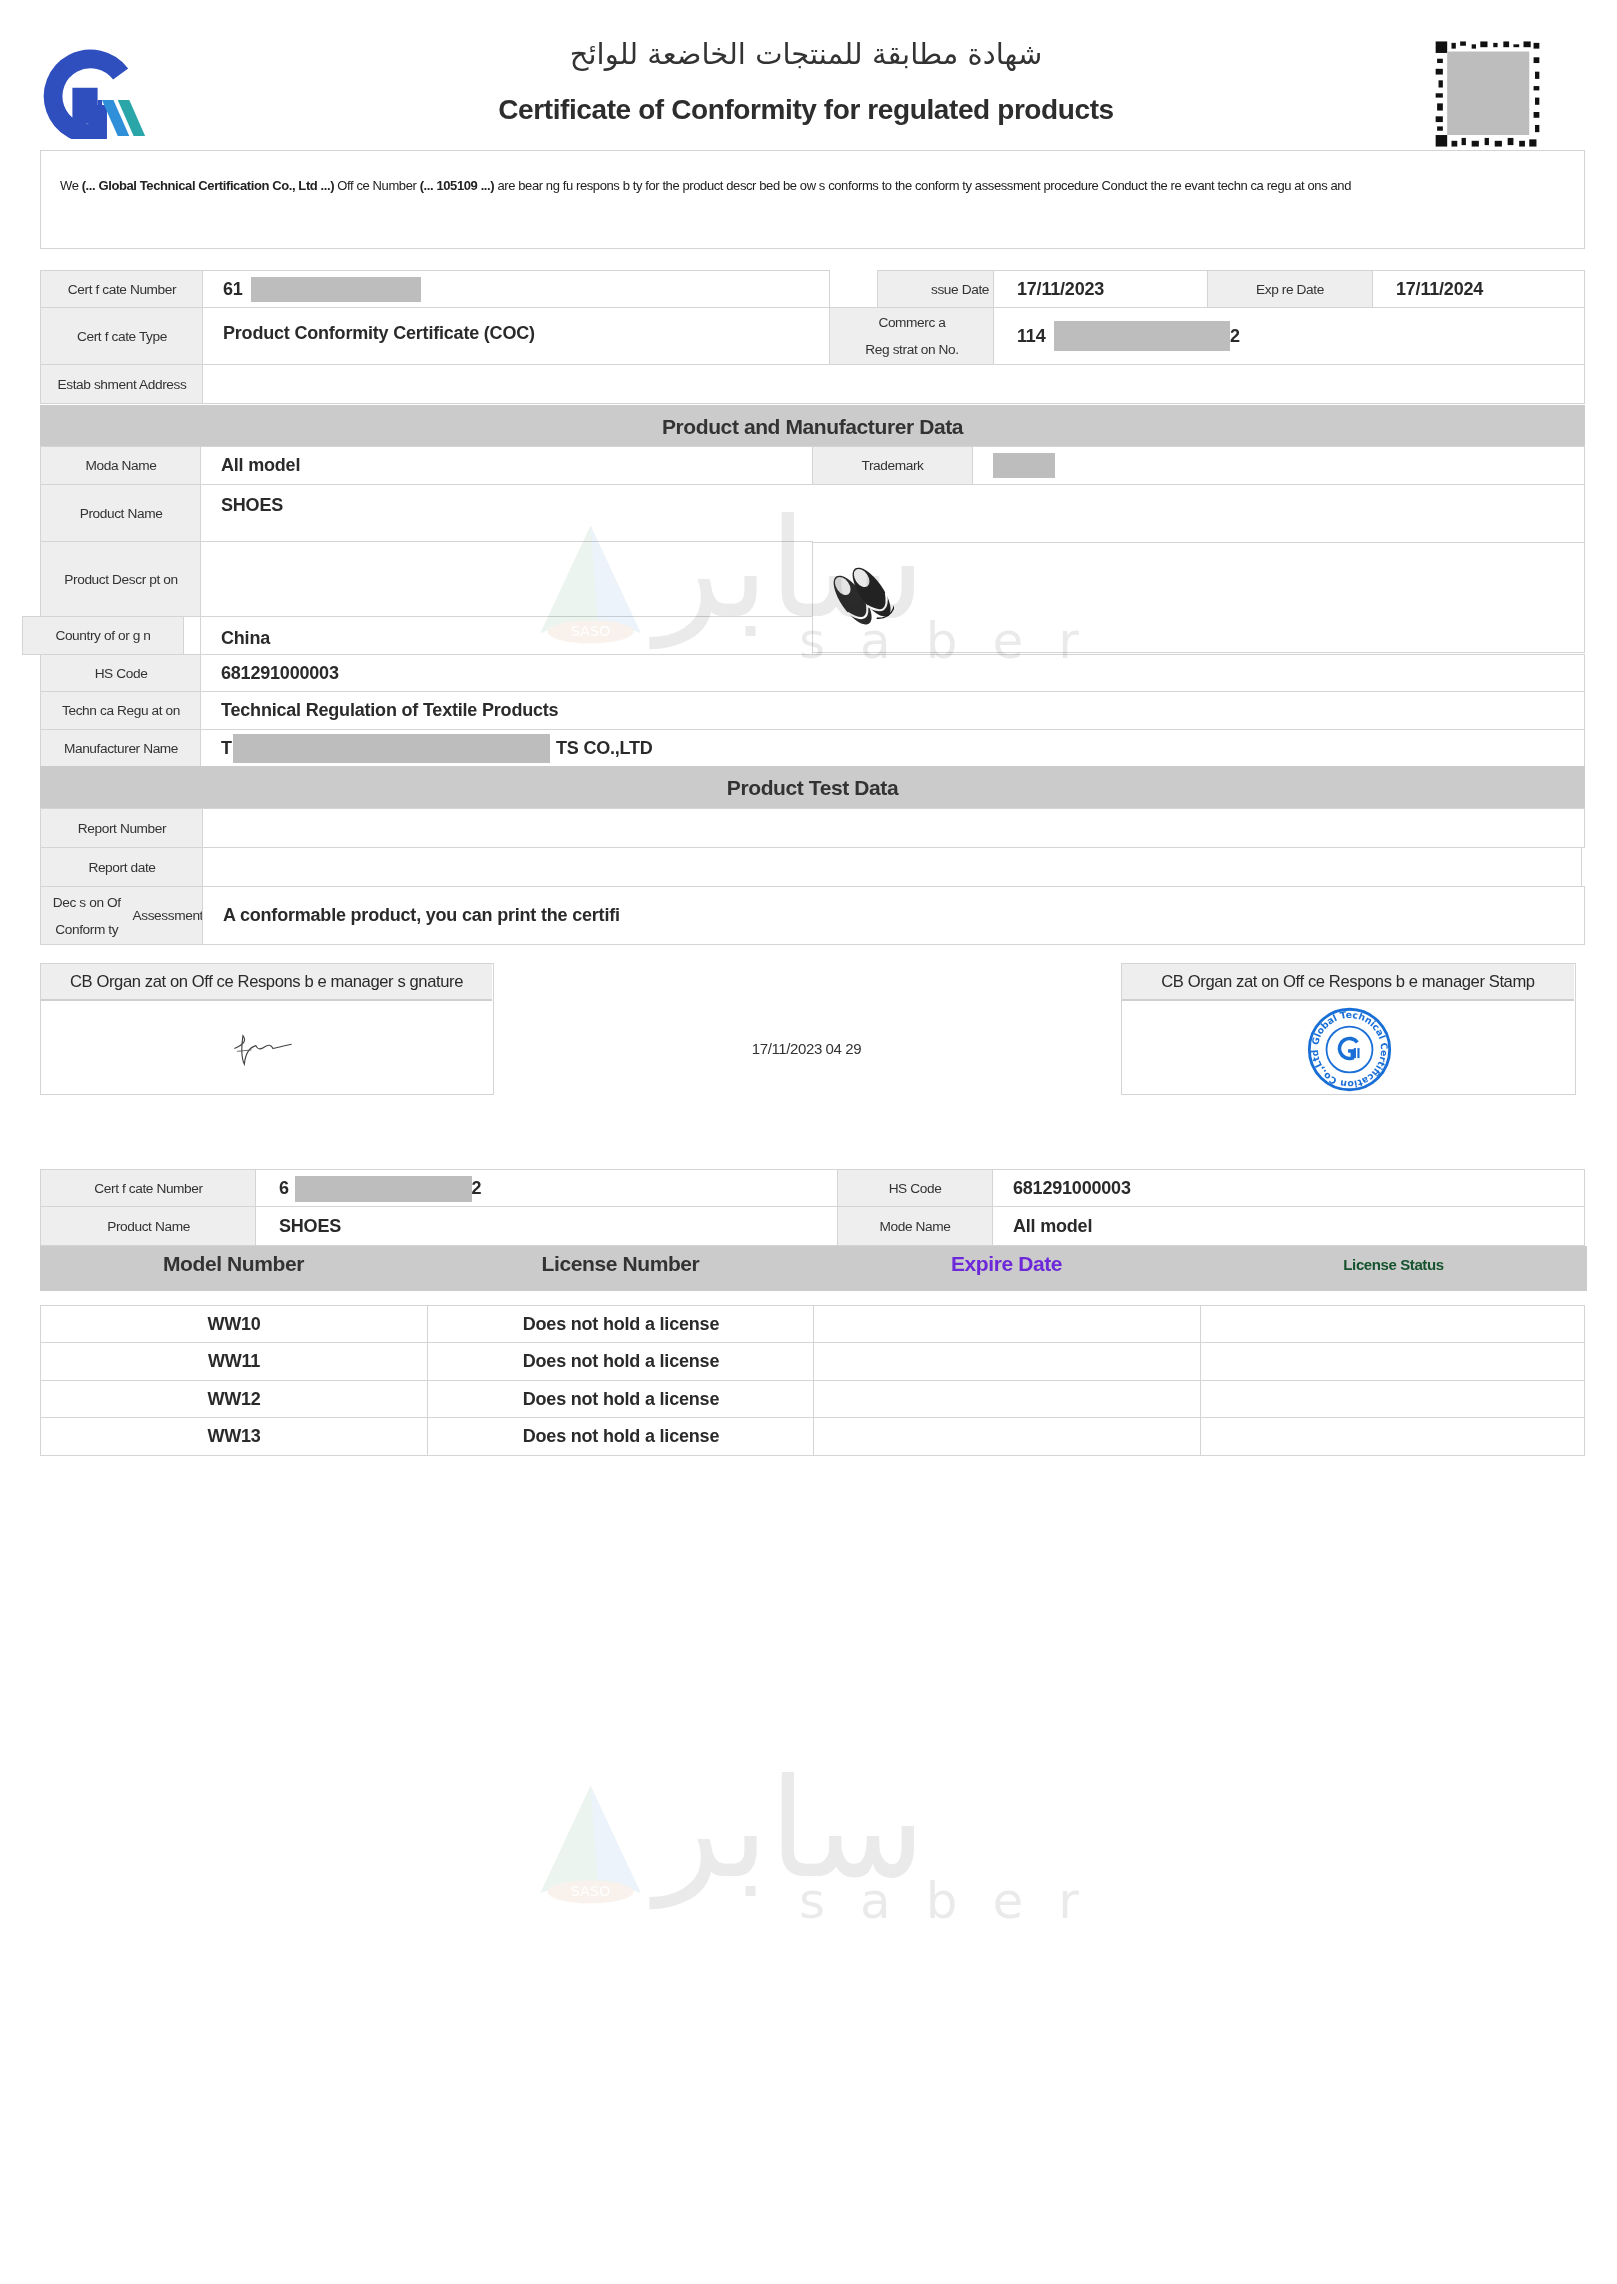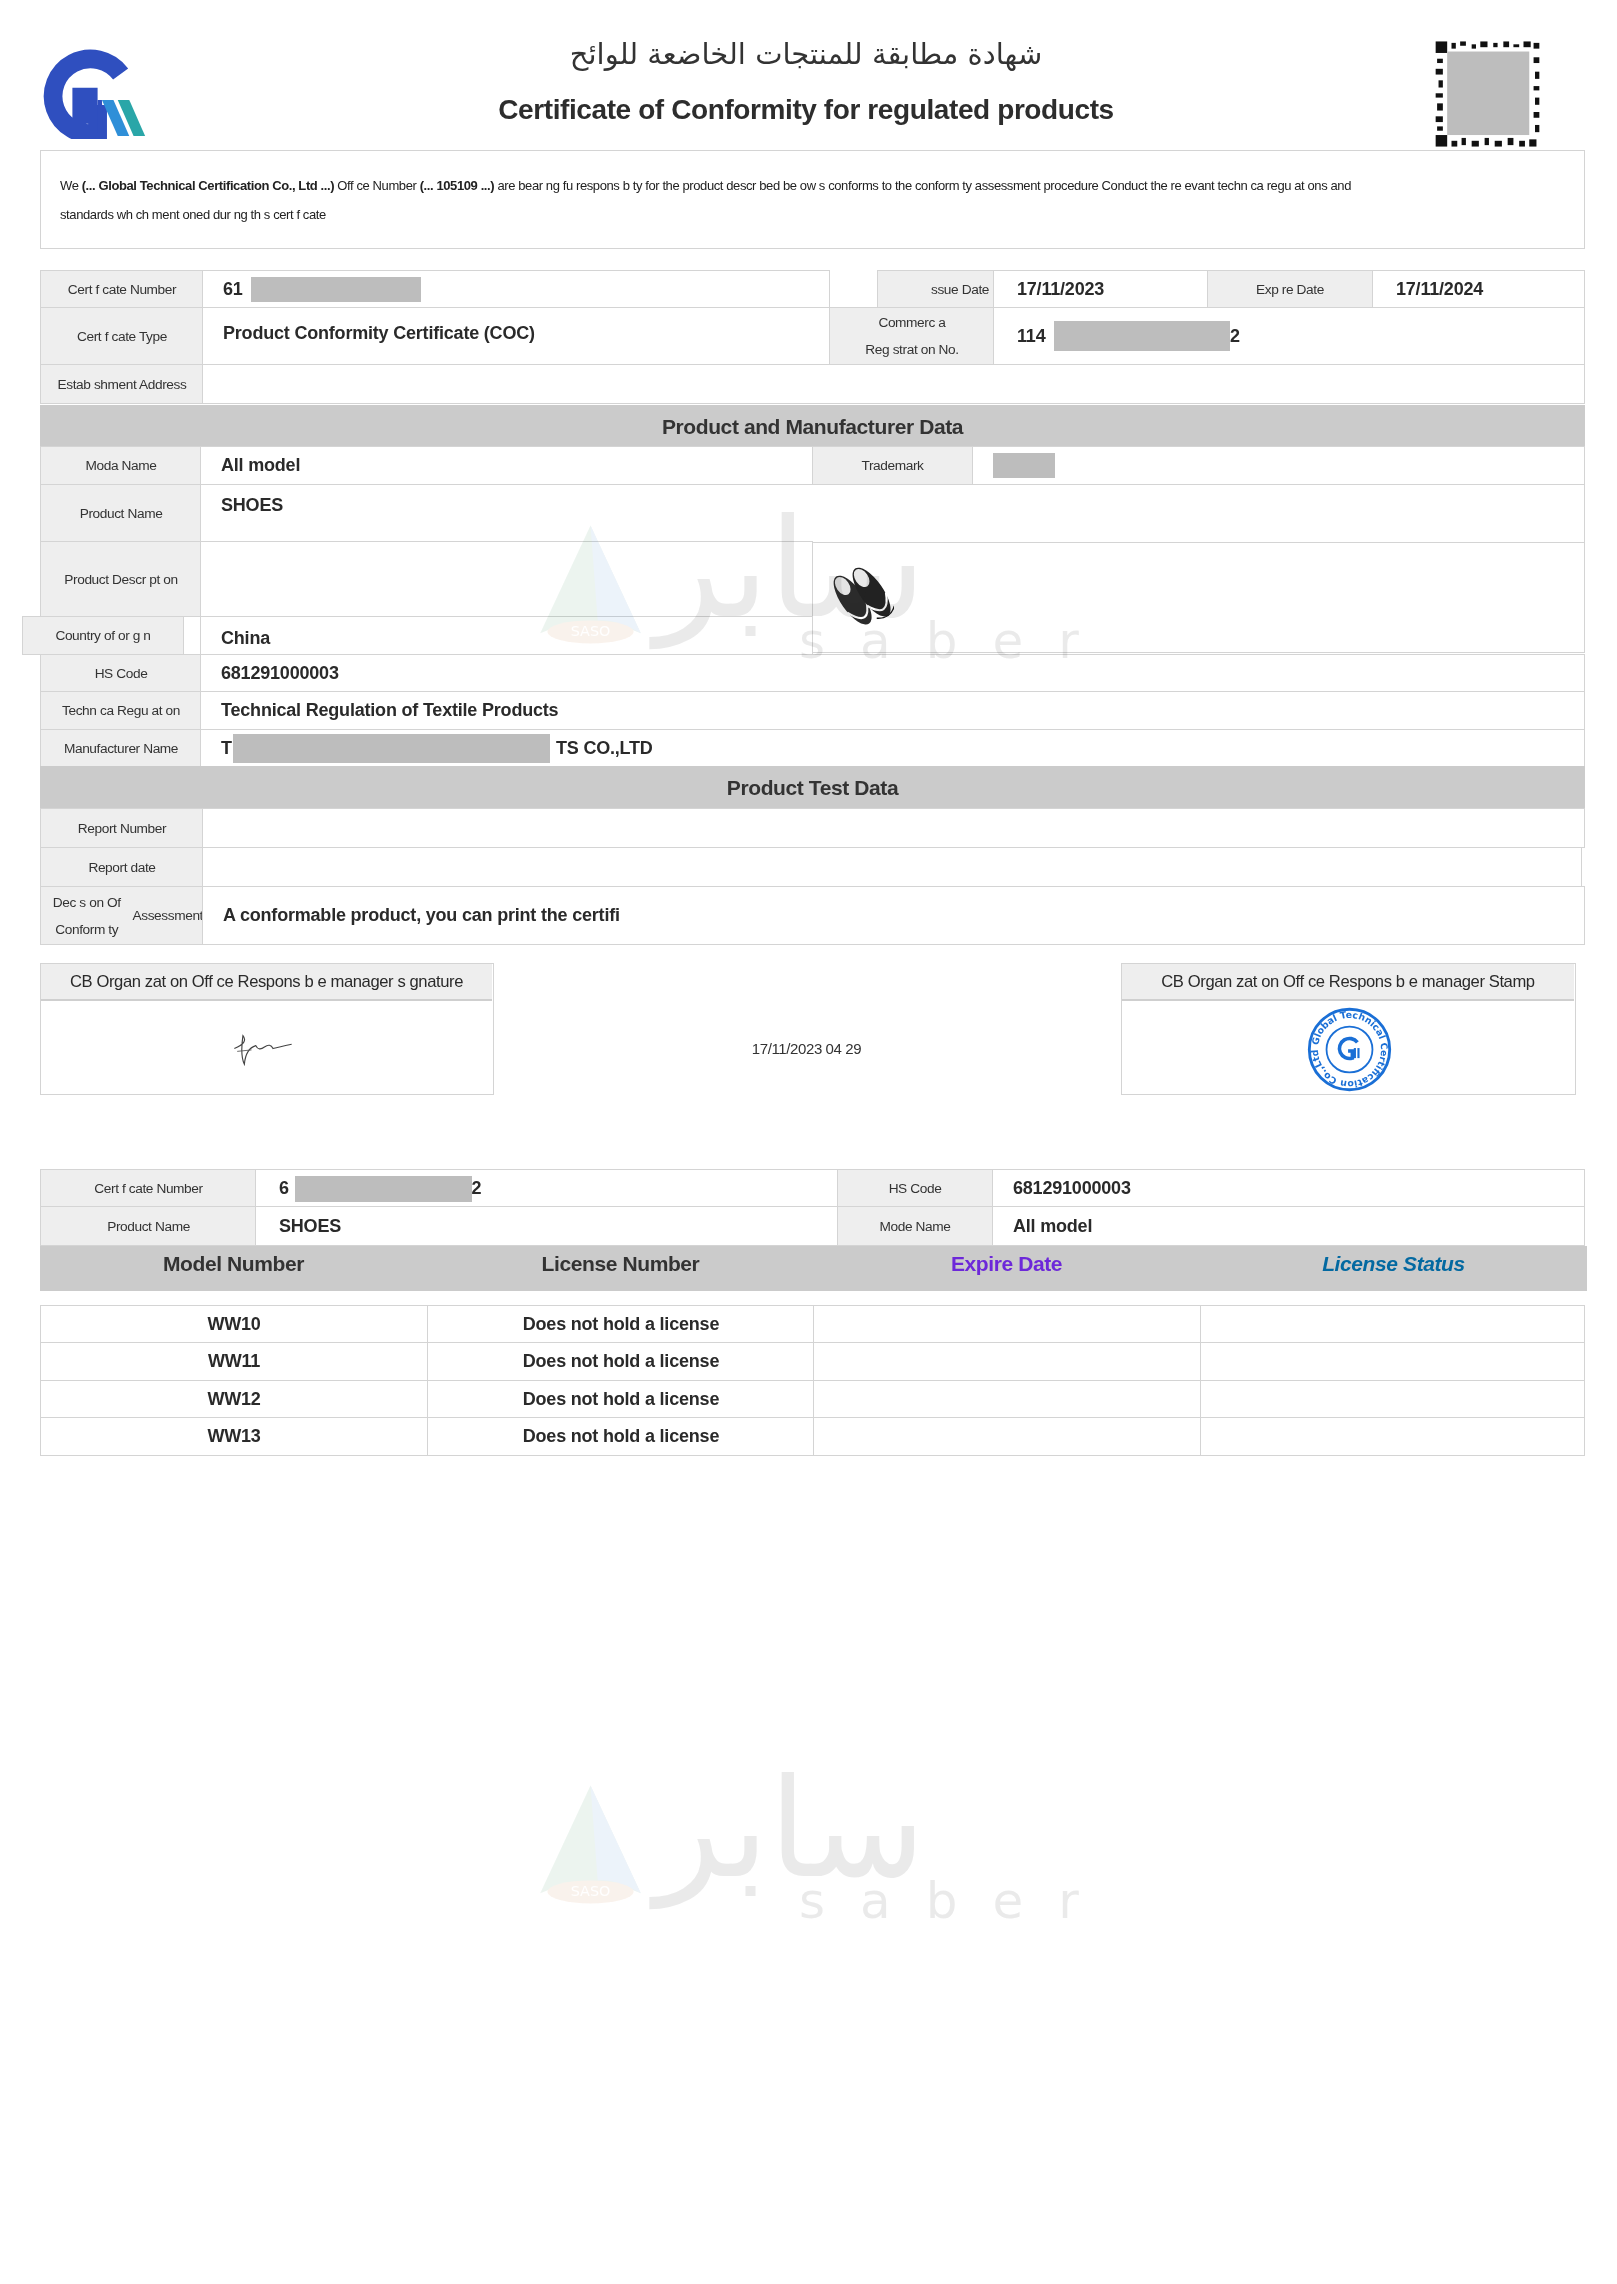--- a/index.html
+++ b/index.html
@@ -69,21 +69,20 @@
         <rect x="132" y="138" width="10" height="10"></rect>
     </g>
     <rect x="18" y="16" width="114" height="116" fill="#bdbdbd"></rect>
   </svg>
 </div>
 
 <div class="abs frame" style="left:40px; top:150px; width:1545px; height:99px; padding:20px 19px 0 19px; font-size:13px; line-height:29px; color:#222; letter-spacing:-0.4px;">
   <div>
     <span>We </span><b>(... Global Technical Certification Co., Ltd ...)</b><span> Off ce Number </span><b>(... 105109 ...)</b><span> are bear ng fu   respons b   ty for the product descr bed be ow  s conforms to the conform ty assessment procedure Conduct the re evant techn ca  regu at ons and</span>
   </div>
-  <div>standards wh ch ment oned dur ng th s cert f cate</div>
 </div>
 
 <div class="cell lbl" style="left:40px; top:270px; width:164px; height:39px;">Cert f cate Number</div>
 <div class="cell val" style="left:202px; top:270px; width:628px; height:39px;">
   <span>61</span>
   <span class="redact" style="width:170px; height:24.5px; margin-left:8.6px;"></span>
 </div>
 <div class="cell lbl" style="left:829px; top:270px; width:166px; height:39px;margin-left:48px;">ssue Date</div>
 <div class="cell val" style="left:993px; top:270px; width:215px; height:39px; padding-left:23px;">17/11/2023</div>
 <div class="cell lbl" style="left:1207px; top:270px; width:166px; height:39px;">Exp re Date</div>
@@ -201,21 +200,21 @@
 
 <div class="cell lbl" style="left:40px; top:1206px; width:217px; height:40px;">Product Name</div>
 <div class="cell val" style="left:255px; top:1206px; width:590px; height:40px; padding-left:23px;">SHOES</div>
 <div class="cell lbl" style="left:837px; top:1206px; width:156px; height:40px;">Mode  Name</div>
 <div class="cell val" style="left:992px; top:1206px; width:593px; height:40px; padding-left:20px;">All model</div>
 
 <div class="abs" style="left:40px; top:1246px; width:1547px; height:45px; background:#cbcbcb;">
   <div class="cell" style="left:0; top:0; width:387px; height:36px; justify-content:center; font-weight:bold; font-size:21px; color:#333; letter-spacing:-0.4px;">Model Number</div>
   <div class="cell" style="left:387px; top:0; width:387px; height:36px; justify-content:center; font-weight:bold; font-size:21px; color:#333; letter-spacing:-0.4px;">License Number</div>
   <div class="cell" style="left:773px; top:0; width:387px; height:36px; justify-content:center; font-weight:bold; font-size:21px; color:#6d28d9; letter-spacing:-0.4px;">Expire Date</div>
-  <div class="cell" style="left:1160px; top:0; width:387px; height:36px; justify-content:center; font-weight:bold; font-size:21px; color:#0369a1; letter-spacing:-0.4px;font-style:italic;">License Status</div>
+  <div class="cell" style="left:1160px; top:0; width:387px; height:36px; justify-content:center; font-weight:bold; font-size:15px; color:#14532d; letter-spacing:-0.4px;">License Status</div>
 </div>
 
 <div class="abs" style="left:40px; top:1305px; width:1545px; height:151px;">
 
   <div class="abs" style="left:0; top:0; width:1545px; height:37px;">
     <div class="cell val" style="left:0; top:0; width:388px; height:39px; justify-content:center; padding:0;">WW10</div>
     <div class="cell val" style="left:387px; top:0; width:388px; height:39px; justify-content:center; padding:0;">Does not hold a license</div>
     <div class="cell val" style="left:773px; top:0; width:388px; height:39px; justify-content:center; padding:0;"></div>
     <div class="cell val" style="left:1160px; top:0; width:385px; height:39px; justify-content:center; padding:0;"></div>
   </div>

